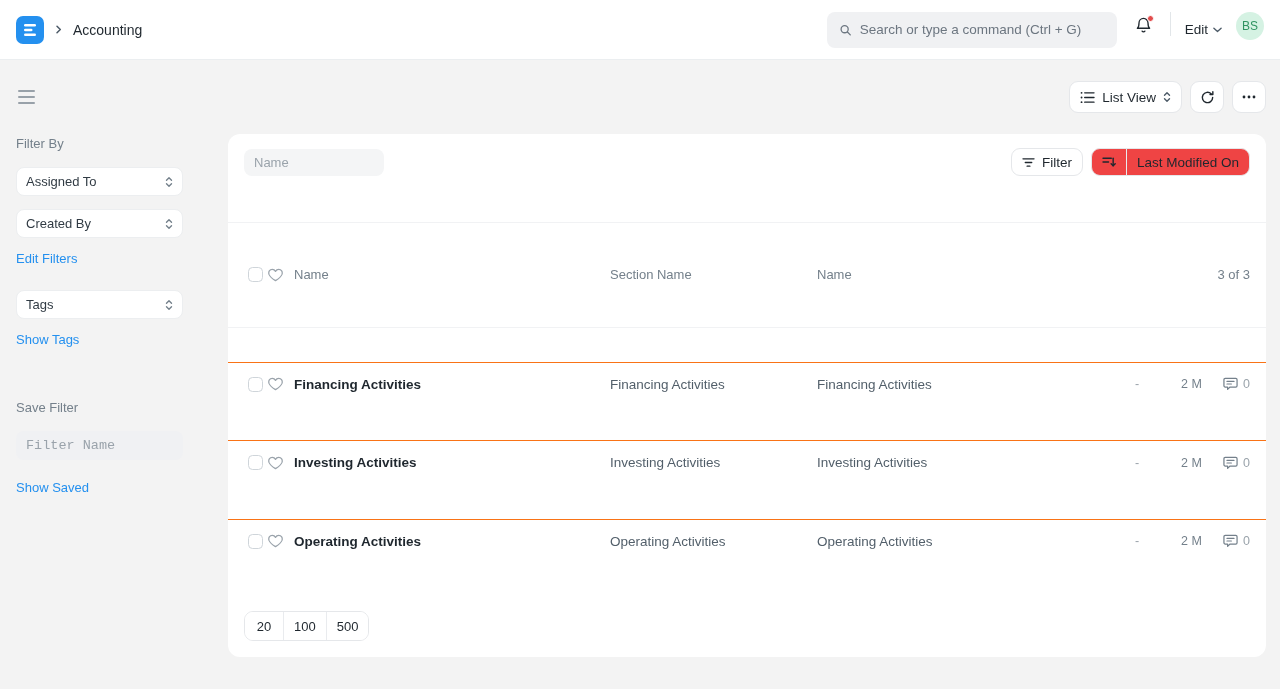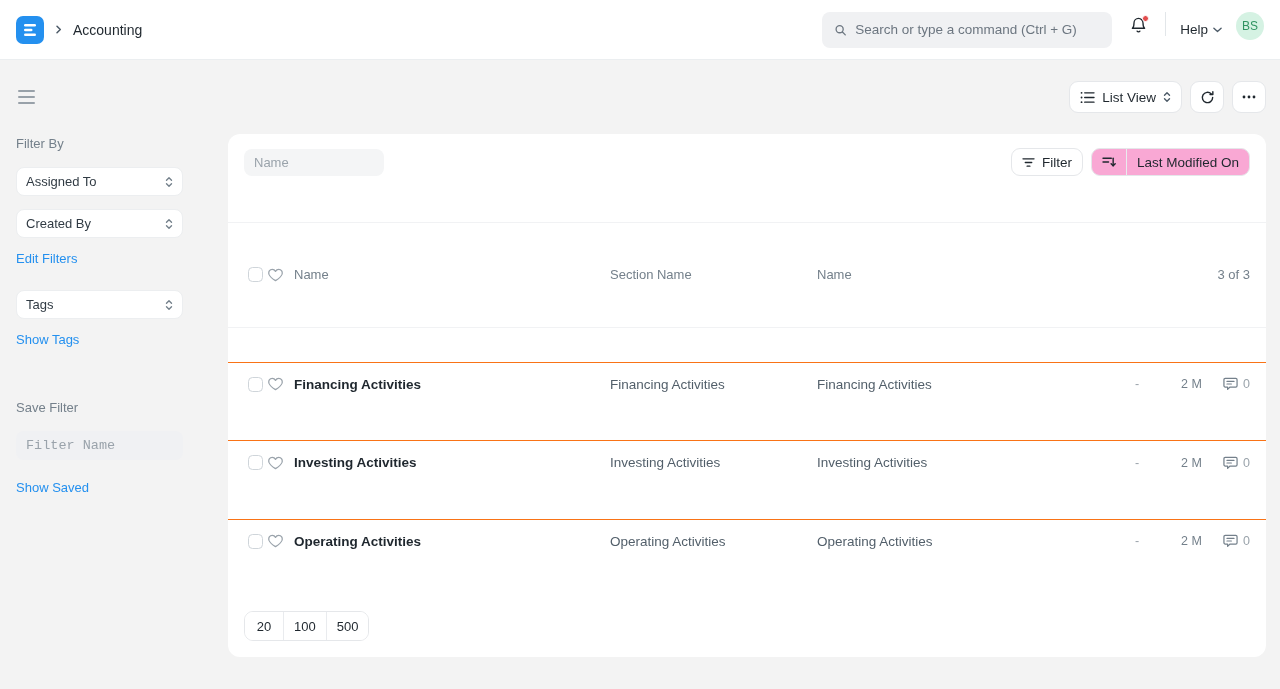--- a/index.html
+++ b/index.html
@@ -95,21 +95,21 @@
     padding:14px 16px 12px 16px;
   }
   .name-filter {
     width:140px; height:27px; background:#f4f5f6; border:none; border-radius:8px;
     padding:0 10px; font-size:13px; outline:none; color:#1f272e;
     font-family:"Liberation Sans", sans-serif;
   }
   .name-filter::placeholder { color:#9aa3ab; }
   .toolbar-right { display:flex; align-items:flex-end; gap:8px;padding-left:29px; }
   .btn.sm { height:28px; border-radius:9px; }
-  .btn-group { display:flex; align-items:stretch; border:1px solid #e5e7ea; border-radius:9px; background:#f9a8d4; overflow:hidden; }
+  .btn-group { display:flex; align-items:stretch; border:1px solid #e5e7ea; border-radius:9px; background:#ef4444; overflow:hidden; }
   .btn-group .seg {
     display:flex; align-items:center; gap:6px; padding:0 10px; height:26px;
     cursor:pointer; font-size:13.5px; color:#1f272e;
   }
   .btn-group .seg + .seg { border-left:1px solid #e9ebee; }
   .card-divider { height:1px; background:#f1f2f4; }
 
   .lrow {
     display:grid;
     grid-template-columns:20px 26px 316px 207px 1fr 128px;
@@ -168,21 +168,21 @@
     </div>
     <div class="bell-wrap">
       <svg width="17" height="18" viewBox="0 0 20 22" fill="none" stroke="#1f272e" stroke-width="1.6" stroke-linecap="round" stroke-linejoin="round">
         <path d="M10 3a5.5 5.5 0 0 0-5.5 5.5c0 5-2 6.5-2 6.5h15s-2-1.5-2-6.5A5.5 5.5 0 0 0 10 3z"></path>
         <path d="M8.3 18.5a2 2 0 0 0 3.4 0"></path>
       </svg>
       <span class="bell-dot"></span>
     </div>
     <div class="nav-divider"></div>
     <div class="help">
-      <span>Help</span>
+      <span>Edit</span>
       <svg width="9" height="6" viewBox="0 0 10 6" fill="none" stroke="#4c5a67" stroke-width="1.5" stroke-linecap="round" stroke-linejoin="round">
           <path d="M1 1l4 3.6L9 1"></path>
         </svg>
     </div>
     <div class="avatar">
       <span>BS</span>
     </div>
   </div>
 </div>
 

